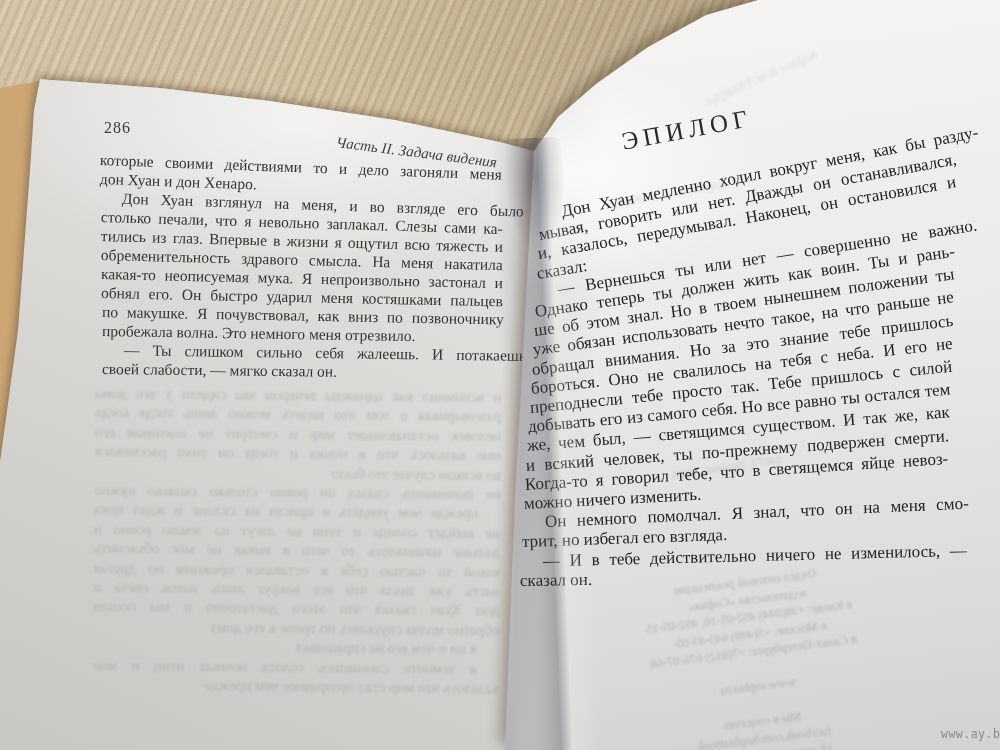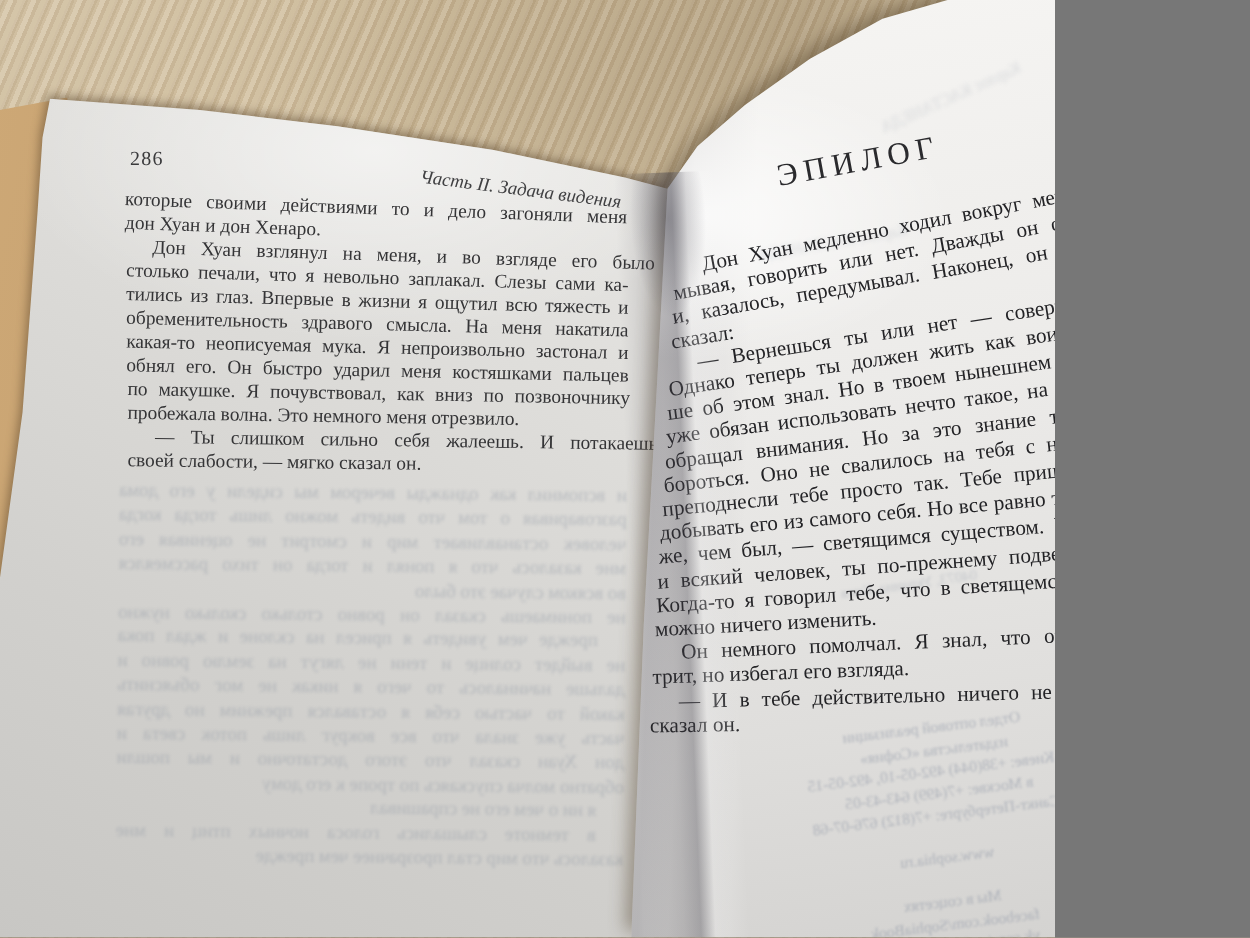--- a/index.html
+++ b/index.html
@@ -1,16 +1,16 @@
 <!DOCTYPE html>
 <html><head>
 <meta charset="utf-8">
 <style>
   html,body{margin:0;padding:0;background:#777;}
-  .stage{position:relative;width:844px;height:750px;overflow:hidden;
+  .stage{position:relative;width:1000px;height:750px;overflow:hidden;
          font-family:"Liberation Serif","DejaVu Serif",serif;
          background:
            radial-gradient(700px 420px at 78% 4%, rgba(60,40,15,0.18), transparent 65%),
            radial-gradient(600px 500px at 0% 0%, rgba(255,255,255,0.10), transparent 60%),
            repeating-linear-gradient(113deg,
              #cdbb9d 0 2px, #c2ae8c 2px 4px, #cbb897 4px 6px,
              #d7c7aa 6px 10px, #c5b190 10px 13px, #d0bf9f 13px 17px),
            #c8b494;}
   .abs{position:absolute;}
   .noint{user-select:none;}

